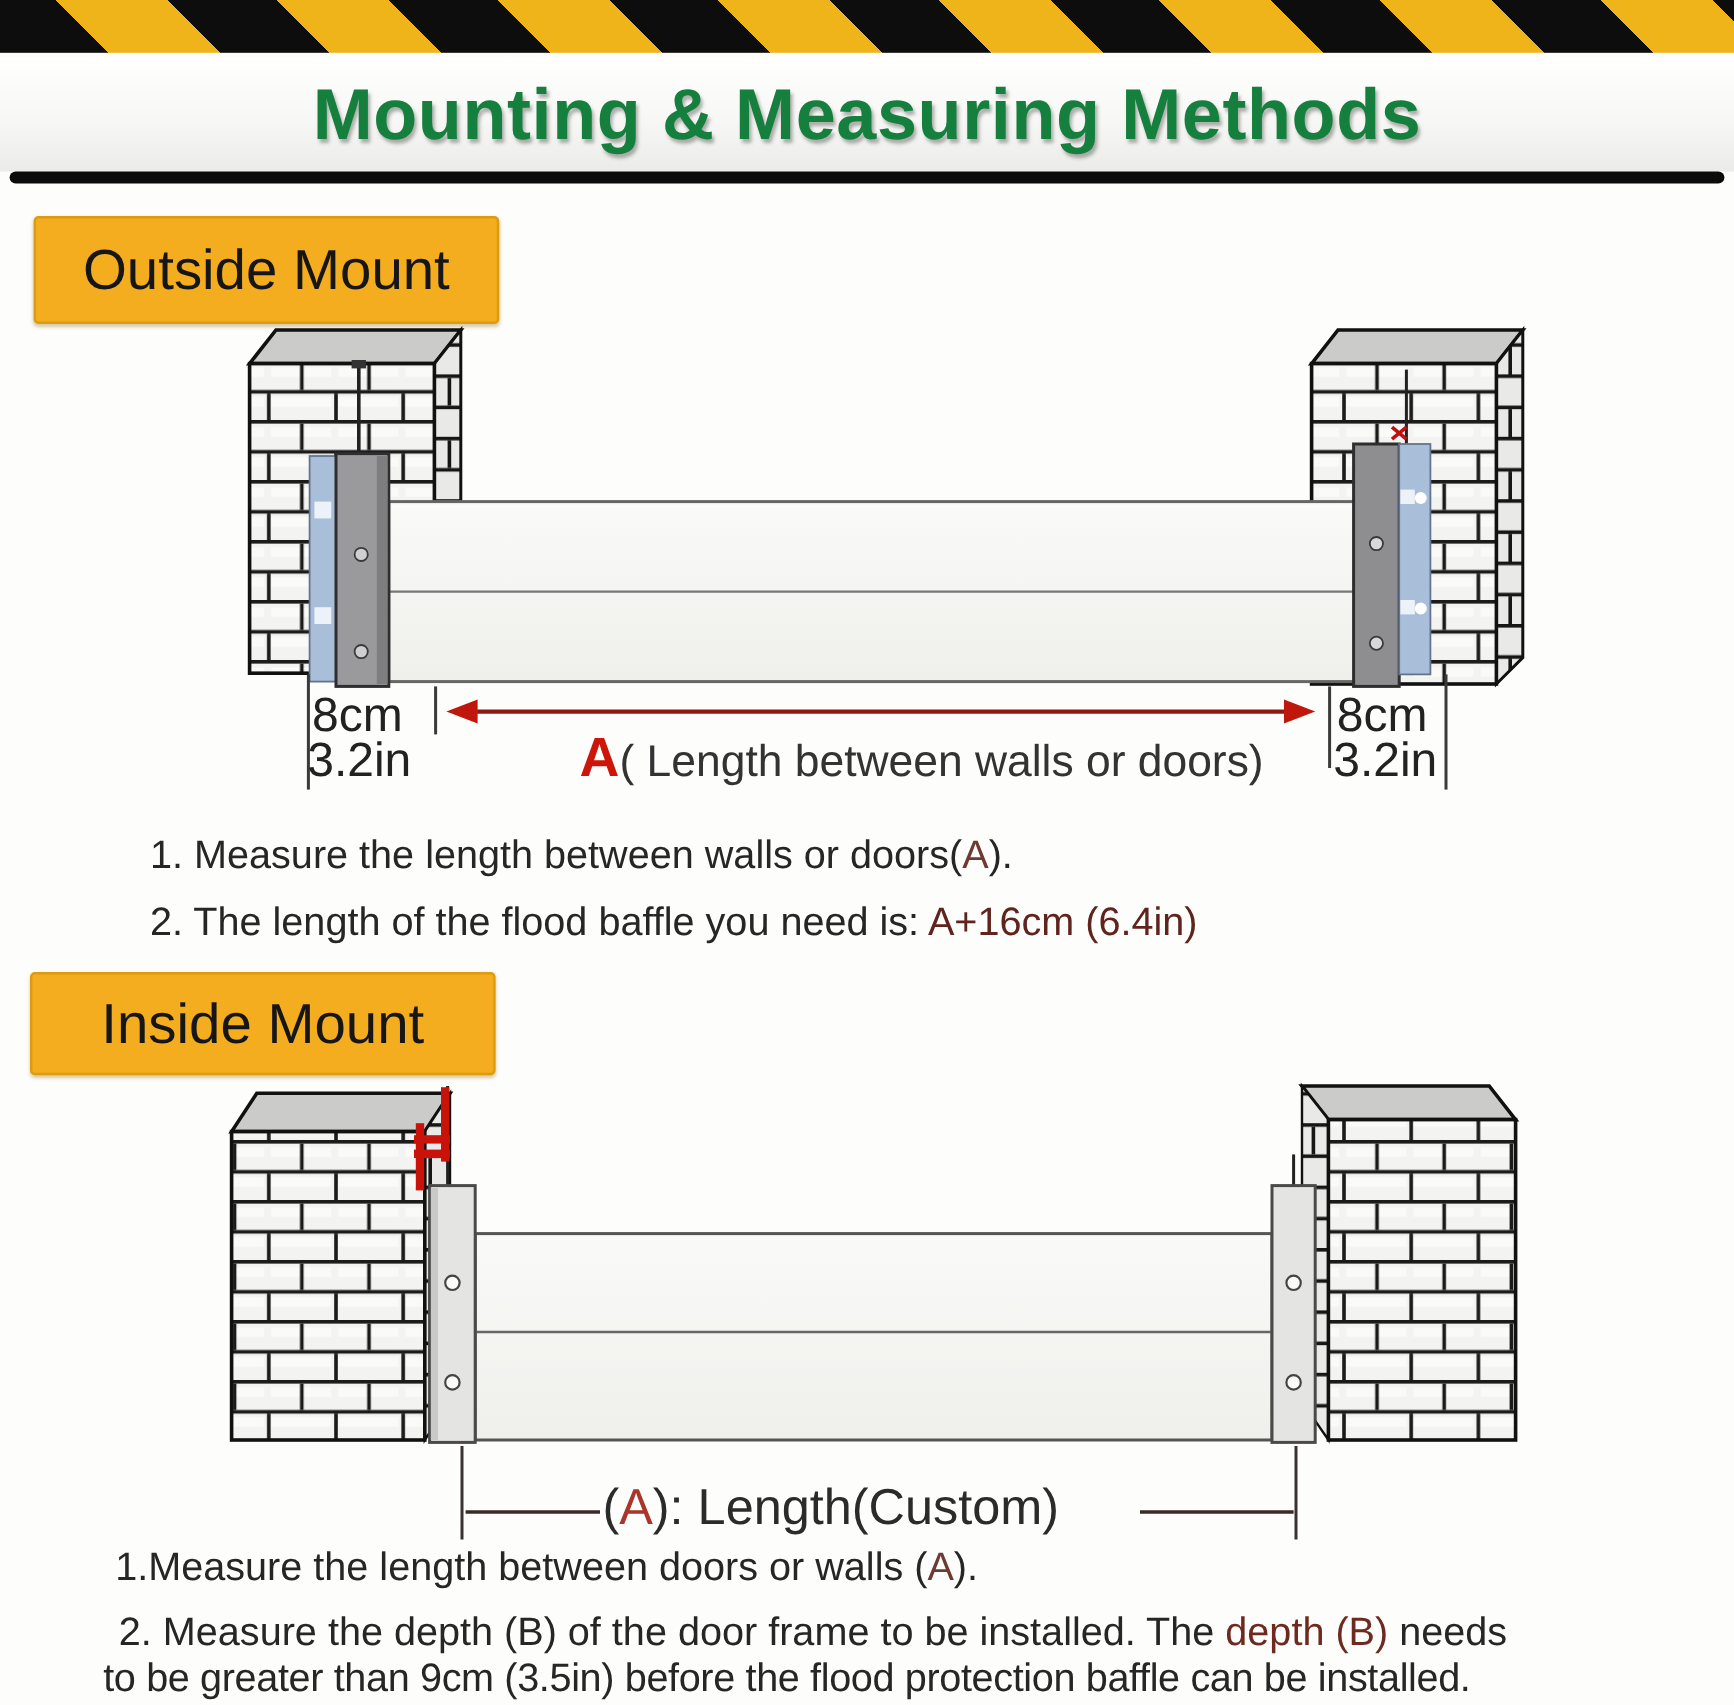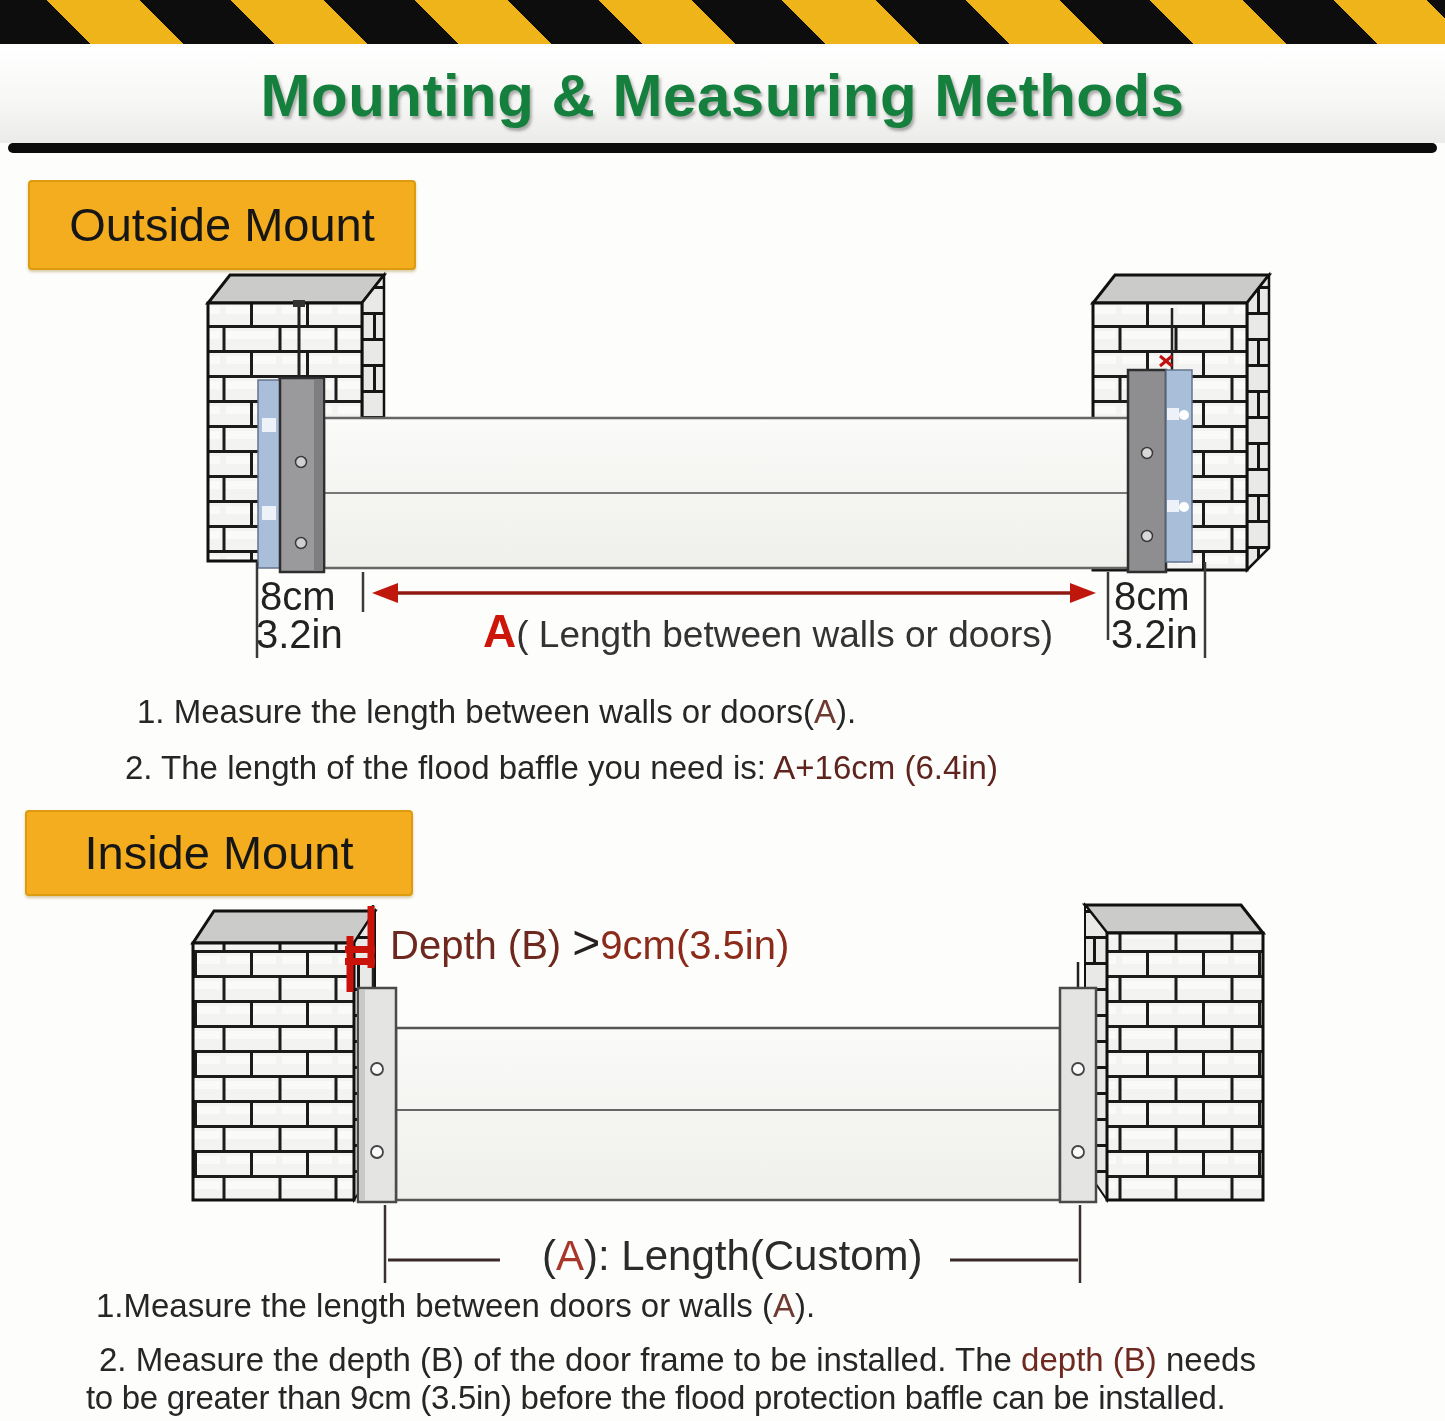--- a/index.html
+++ b/index.html
@@ -204,32 +204,29 @@
 
   <div class="txt meas" style="left:260px; top:574px;">8cm</div>
   <div class="txt meas" style="left:256px; top:612px;">3.2in</div>
   <div class="txt meas" style="left:1114px; top:574px;">8cm</div>
   <div class="txt meas" style="left:1111px; top:612px;">3.2in</div>
 
   <div class="txt" style="left:483px; top:604px;">
     <span class="dim-red-letter">A</span><span class="dim-rest">( Length between walls or doors)</span>
   </div>
 
-  <div class="txt step" style="left:125px; top:693px;margin-left:12px;">
+  <div class="txt step" style="left:125px; top:693px;">
     <span>1. Measure the length between walls or doors(</span><span class="letterA">A</span><span>).</span>
   </div>
   <div class="txt step" style="left:125px; top:749px;">
     <span>2. The length of the flood baffle you need is: </span><span class="maroon">A+16cm (6.4in)</span>
   </div>
 
-  <div class="txt" id="depth-label" style="left:390px; top:915px;">
-    <span class="p1">Depth (B) </span><span class="gt">&gt;</span><span class="p2">9cm(3.5in)</span>
-  </div>
-
-  <div class="txt" id="dim2-label" style="left:542px; top:1232px;">
+
+  <div class="txt" id="dim2-label" style="left:502px; top:1232px;">
     <span>(</span><span class="a">A</span><span>): Length(Custom)</span>
   </div>
 
   <div class="txt step" style="left:96px; top:1287px;">
     <span>1.Measure the length between doors or walls (</span><span class="letterA">A</span><span>).</span>
   </div>
   <div class="txt step" style="left:99px; top:1341px;">
     <span>2. Measure the depth (B) of the door frame to be installed. The </span><span class="maroon2">depth (B)</span><span> needs</span>
   </div>
   <div class="txt step" id="inside-steps-line2b" style="left:86px; top:1379px;">to be greater than 9cm (3.5in) before the flood protection baffle can be installed.</div>

